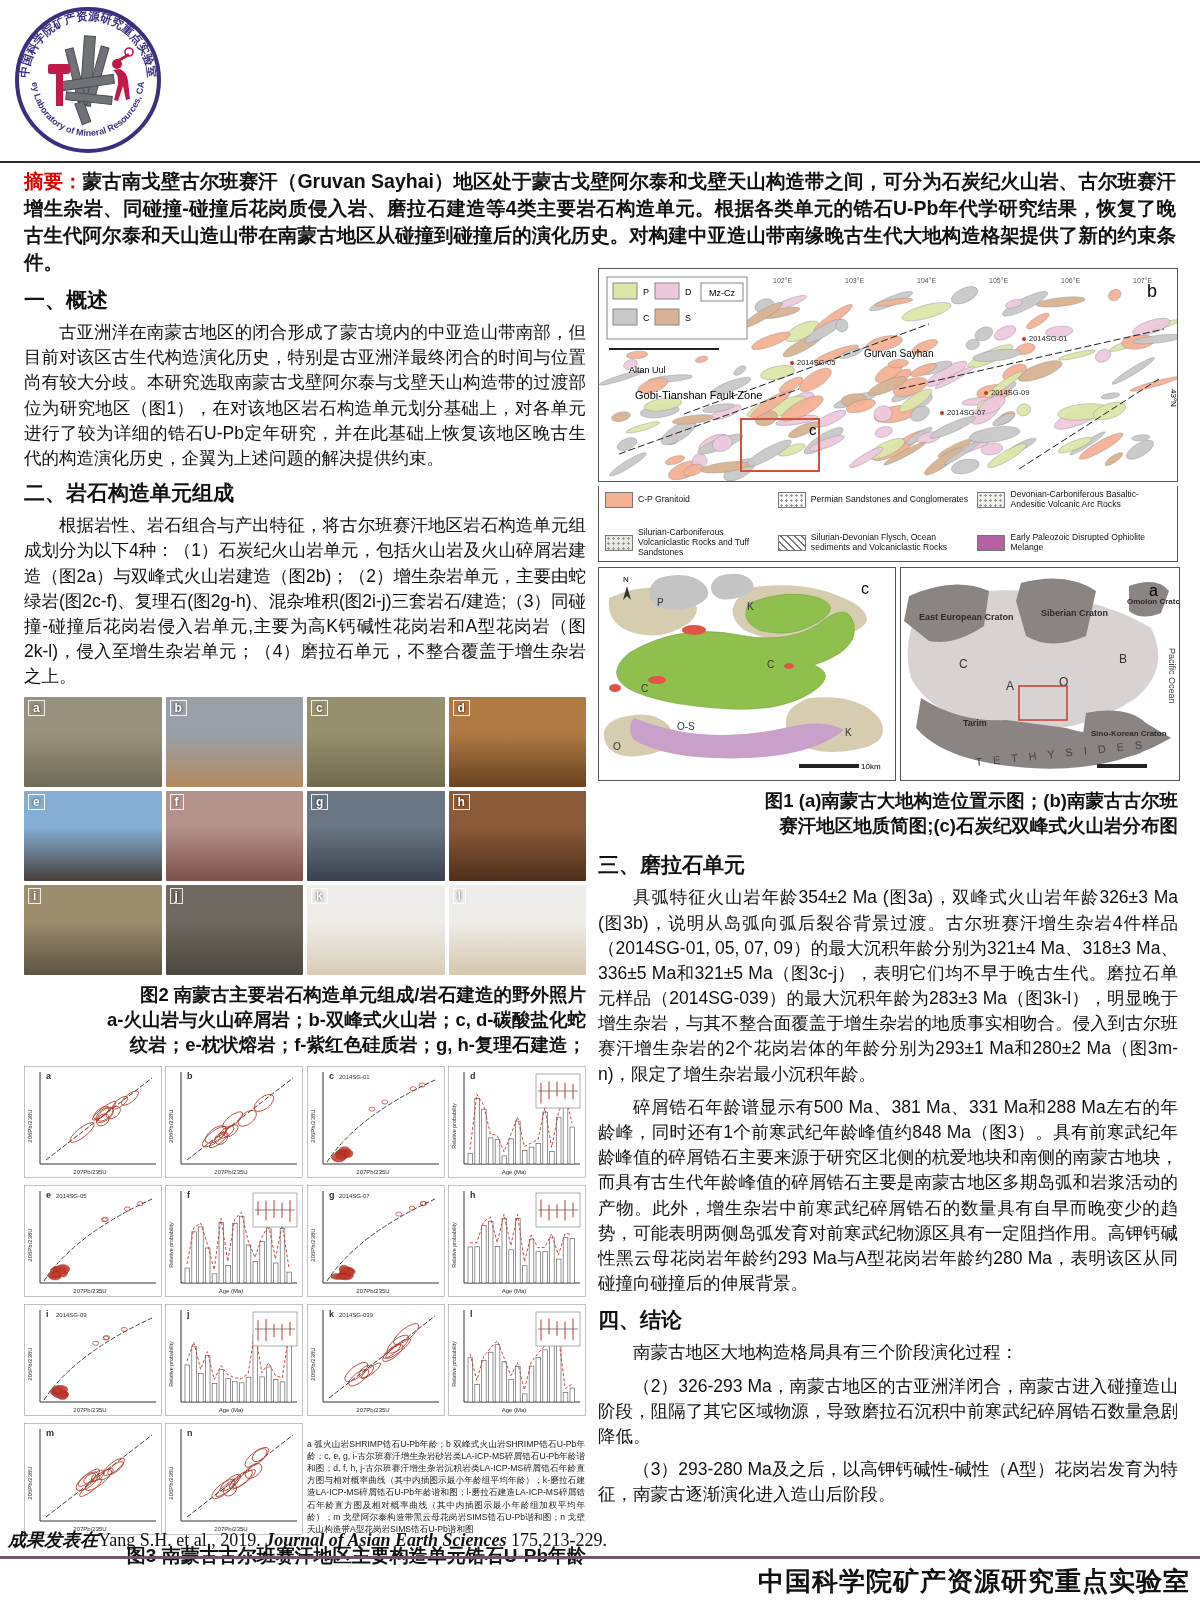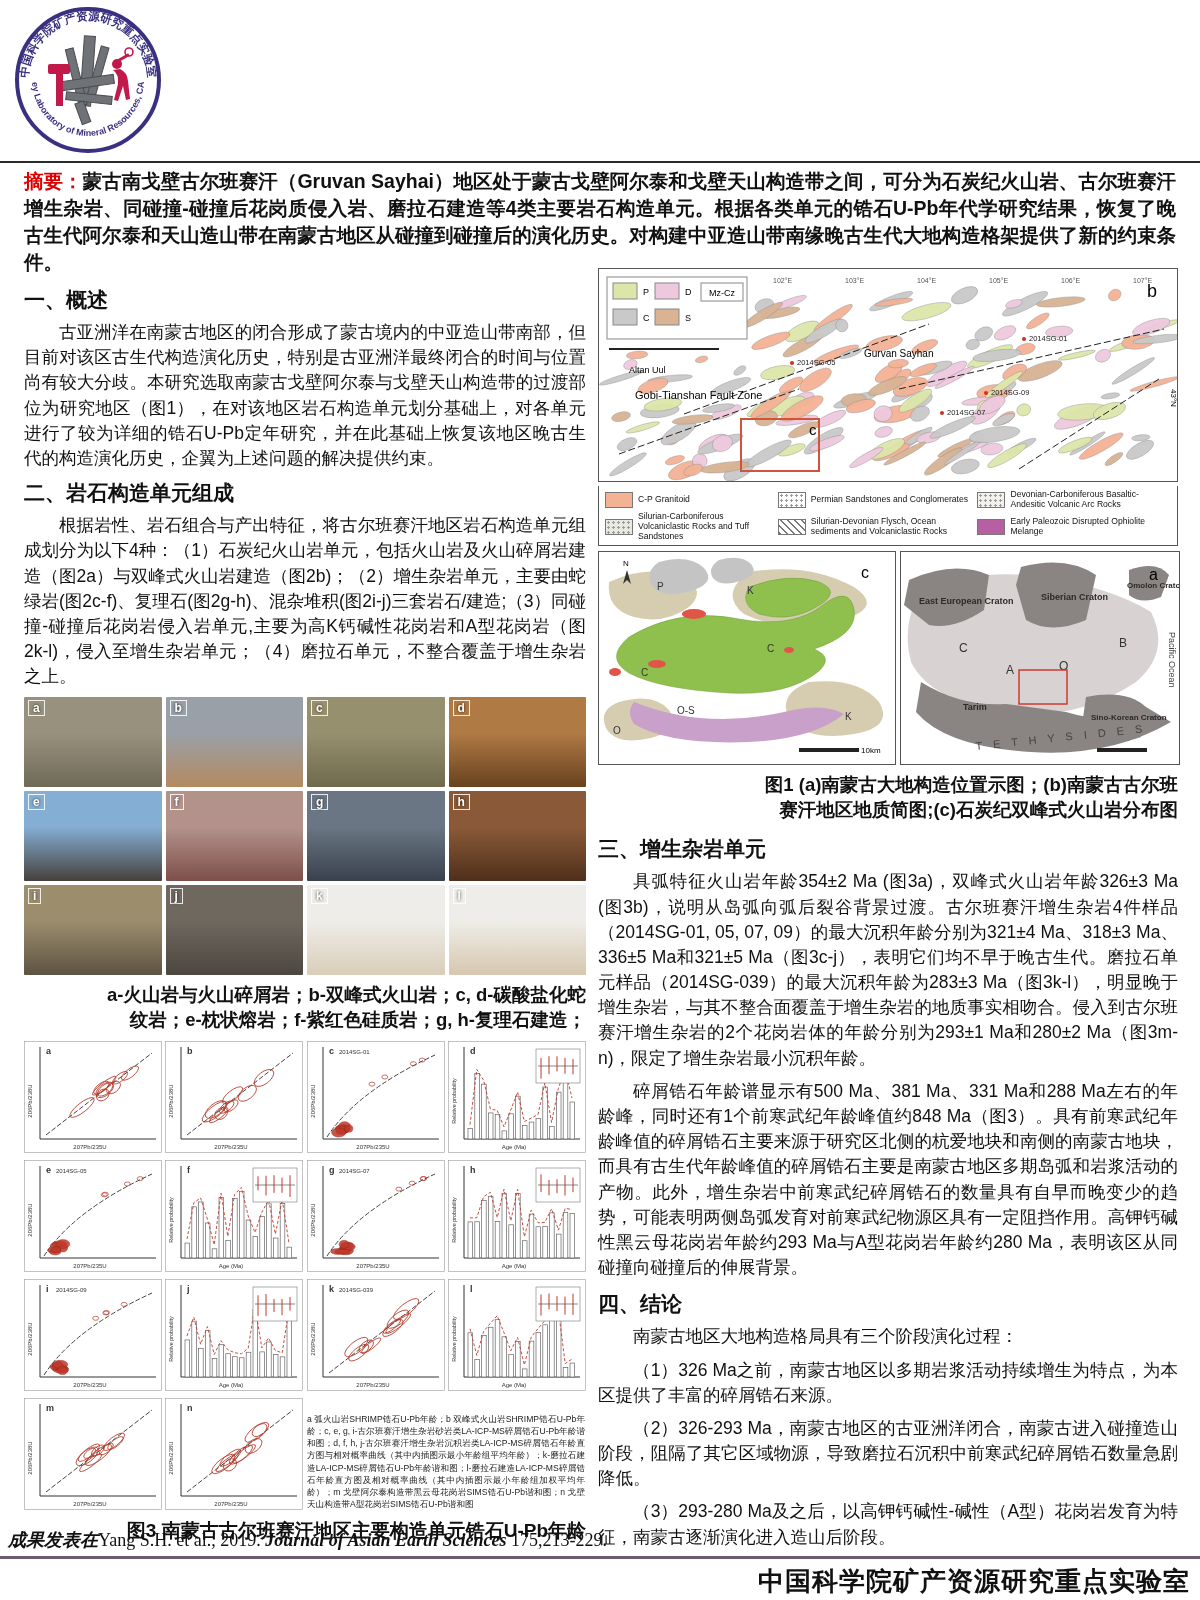--- a/index.html
+++ b/index.html
@@ -29,21 +29,21 @@
                  padding:0 4px;line-height:14px;}
   .fig-cap{text-align:right;font-weight:bold;font-size:18.5px;line-height:1.35;margin-top:8px;}
   
   .fig3-grid{display:grid;grid-template-columns:repeat(4,1fr);gap:3px;width:562px;margin-top:8px;}
   .panel{background:#fff;}
   .fig3-note{font-size:8.6px;line-height:1.4;text-align:justify;color:#222;padding:2px 1px;margin-top:13px;}
   .fig3-bottom{display:grid;grid-template-columns:138px 138px 280px;gap:3px;width:562px;margin-top:3px;}
   
   .map-frame{border:1px solid #555;background:#fff;}
   .legend-strip{border:1px solid #555;border-top:none;display:grid;
-                grid-template-columns:1.25fr 1.45fr 1.45fr;gap:2px 6px;padding:4px 6px;font-size:8.6px;line-height:1.15;}
+                grid-template-columns:1.25fr 1.45fr 1.45fr;gap:18px 6px;padding:4px 6px;font-size:8.6px;line-height:1.15;}
   .leg-item{display:flex;align-items:center;gap:5px;}
   .leg-sw{flex:0 0 26px;height:14px;border:1px solid #777;}
   .maps-row{display:grid;grid-template-columns:296px 278px;gap:6px;margin-top:5px;}
   
   .pub-line{position:absolute;left:8px;top:1528px;width:1100px;font-family:"Liberation Serif",serif;
             font-size:18px;}
   .pub-line .cjk{font-style:italic;font-weight:bold;}
   .pub-line .auth{font-weight:normal;}
   .pub-line .jrnl{font-weight:bold;font-style:italic;}
   .bottom-rule{position:absolute;left:0;top:1556px;width:1200px;height:3px;background:#6e5a6e;}
@@ -137,20 +137,21 @@
           <span class="letter">j</span>
         </div>
         <div class="photo" style="background: linear-gradient(rgb(239, 237, 233) 0%, rgb(239, 237, 233) 40%, rgb(217, 205, 184) 100%);">
           <span class="letter">k</span>
         </div>
         <div class="photo" style="background: linear-gradient(rgb(239, 237, 233) 0%, rgb(239, 237, 233) 40%, rgb(214, 199, 174) 100%);">
           <span class="letter">l</span>
         </div>
       </div>
     <div class="fig-cap">
+      <div>图2 南蒙古主要岩石构造单元组成/岩石建造的野外照片</div>
       <div>a-火山岩与火山碎屑岩；b-双峰式火山岩；c, d-碳酸盐化蛇</div>
       <div>纹岩；e-枕状熔岩；f-紫红色硅质岩；g, h-复理石建造；</div>
     </div>
 
     <div class="fig3-grid" id="fig3-grid">
         <div class="panel"><svg width="138" height="112" viewBox="0 0 138 112">
             <rect x="0.5" y="0.5" width="137" height="111" fill="#fff" stroke="#999" stroke-width="0.6"></rect>
             <line x1="16" y1="6" x2="16" y2="98" stroke="#333" stroke-width="1"></line>
             <line x1="16" y1="98" x2="132" y2="98" stroke="#333" stroke-width="1"></line>
             <text x="22" y="13" font-size="9" fill="#333" font-weight="bold">a</text>
@@ -804,27 +805,26 @@
         <text x="248" y="28" font-size="16">a</text>
         <rect x="196" y="196" width="50" height="4" fill="#222"></rect>
       </svg>
     </div>
 
     <div class="fig-cap">
       <div>图1 (a)南蒙古大地构造位置示图；(b)南蒙古古尔班</div>
       <div>赛汗地区地质简图;(c)石炭纪双峰式火山岩分布图</div>
     </div>
 
-    <h2 class="sec" style="margin-top:12px;">三、增生杂岩单元</h2>
+    <h2 class="sec" style="margin-top:12px;">三、磨拉石单元</h2>
     <p class="body">具弧特征火山岩年龄354±2 Ma (图3a)，双峰式火山岩年龄326±3 Ma (图3b)，说明从岛弧向弧后裂谷背景过渡。古尔班赛汗增生杂岩4件样品（2014SG-01, 05, 07, 09）的最大沉积年龄分别为321±4 Ma、318±3 Ma、336±5 Ma和321±5 Ma（图3c-j），表明它们均不早于晚古生代。磨拉石单元样品（2014SG-039）的最大沉积年龄为283±3 Ma（图3k-l），明显晚于增生杂岩，与其不整合面覆盖于增生杂岩的地质事实相吻合。侵入到古尔班赛汗增生杂岩的2个花岗岩体的年龄分别为293±1 Ma和280±2 Ma（图3m-n)，限定了增生杂岩最小沉积年龄。</p>
     <p class="body">碎屑锆石年龄谱显示有500 Ma、381 Ma、331 Ma和288 Ma左右的年龄峰，同时还有1个前寒武纪年龄峰值约848 Ma（图3）。具有前寒武纪年龄峰值的碎屑锆石主要来源于研究区北侧的杭爱地块和南侧的南蒙古地块，而具有古生代年龄峰值的碎屑锆石主要是南蒙古地区多期岛弧和岩浆活动的产物。此外，增生杂岩中前寒武纪碎屑锆石的数量具有自早而晚变少的趋势，可能表明两侧岛弧发育对前寒武纪物源区具有一定阻挡作用。高钾钙碱性黑云母花岗岩年龄约293 Ma与A型花岗岩年龄约280 Ma，表明该区从同碰撞向碰撞后的伸展背景。</p>
 
     <h2 class="sec" style="margin-top:10px;">四、结论</h2>
     <p class="body">南蒙古地区大地构造格局具有三个阶段演化过程：</p>
-    <p class="body">（1）326 Ma之前，南蒙古地区以多期岩浆活动持续增生为特点，为本区提供了丰富的碎屑锆石来源。</p>
     <p class="body">（2）326-293 Ma，南蒙古地区的古亚洲洋闭合，南蒙古进入碰撞造山阶段，阻隔了其它区域物源，导致磨拉石沉积中前寒武纪碎屑锆石数量急剧降低。</p>
     <p class="body">（3）293-280 Ma及之后，以高钾钙碱性-碱性（A型）花岗岩发育为特征，南蒙古逐渐演化进入造山后阶段。</p>
   </div>
 
   <div class="pub-line">
     <span class="cjk">成果发表在</span><span class="auth">Yang S.H. et al.,</span><span> 2019. </span><span class="jrnl">Journal of Asian Earth Sciences</span><span> 175,213-229.</span>
   </div>
   <div class="bottom-rule"></div>
   <div class="lab-name">中国科学院矿产资源研究重点实验室</div>
 

